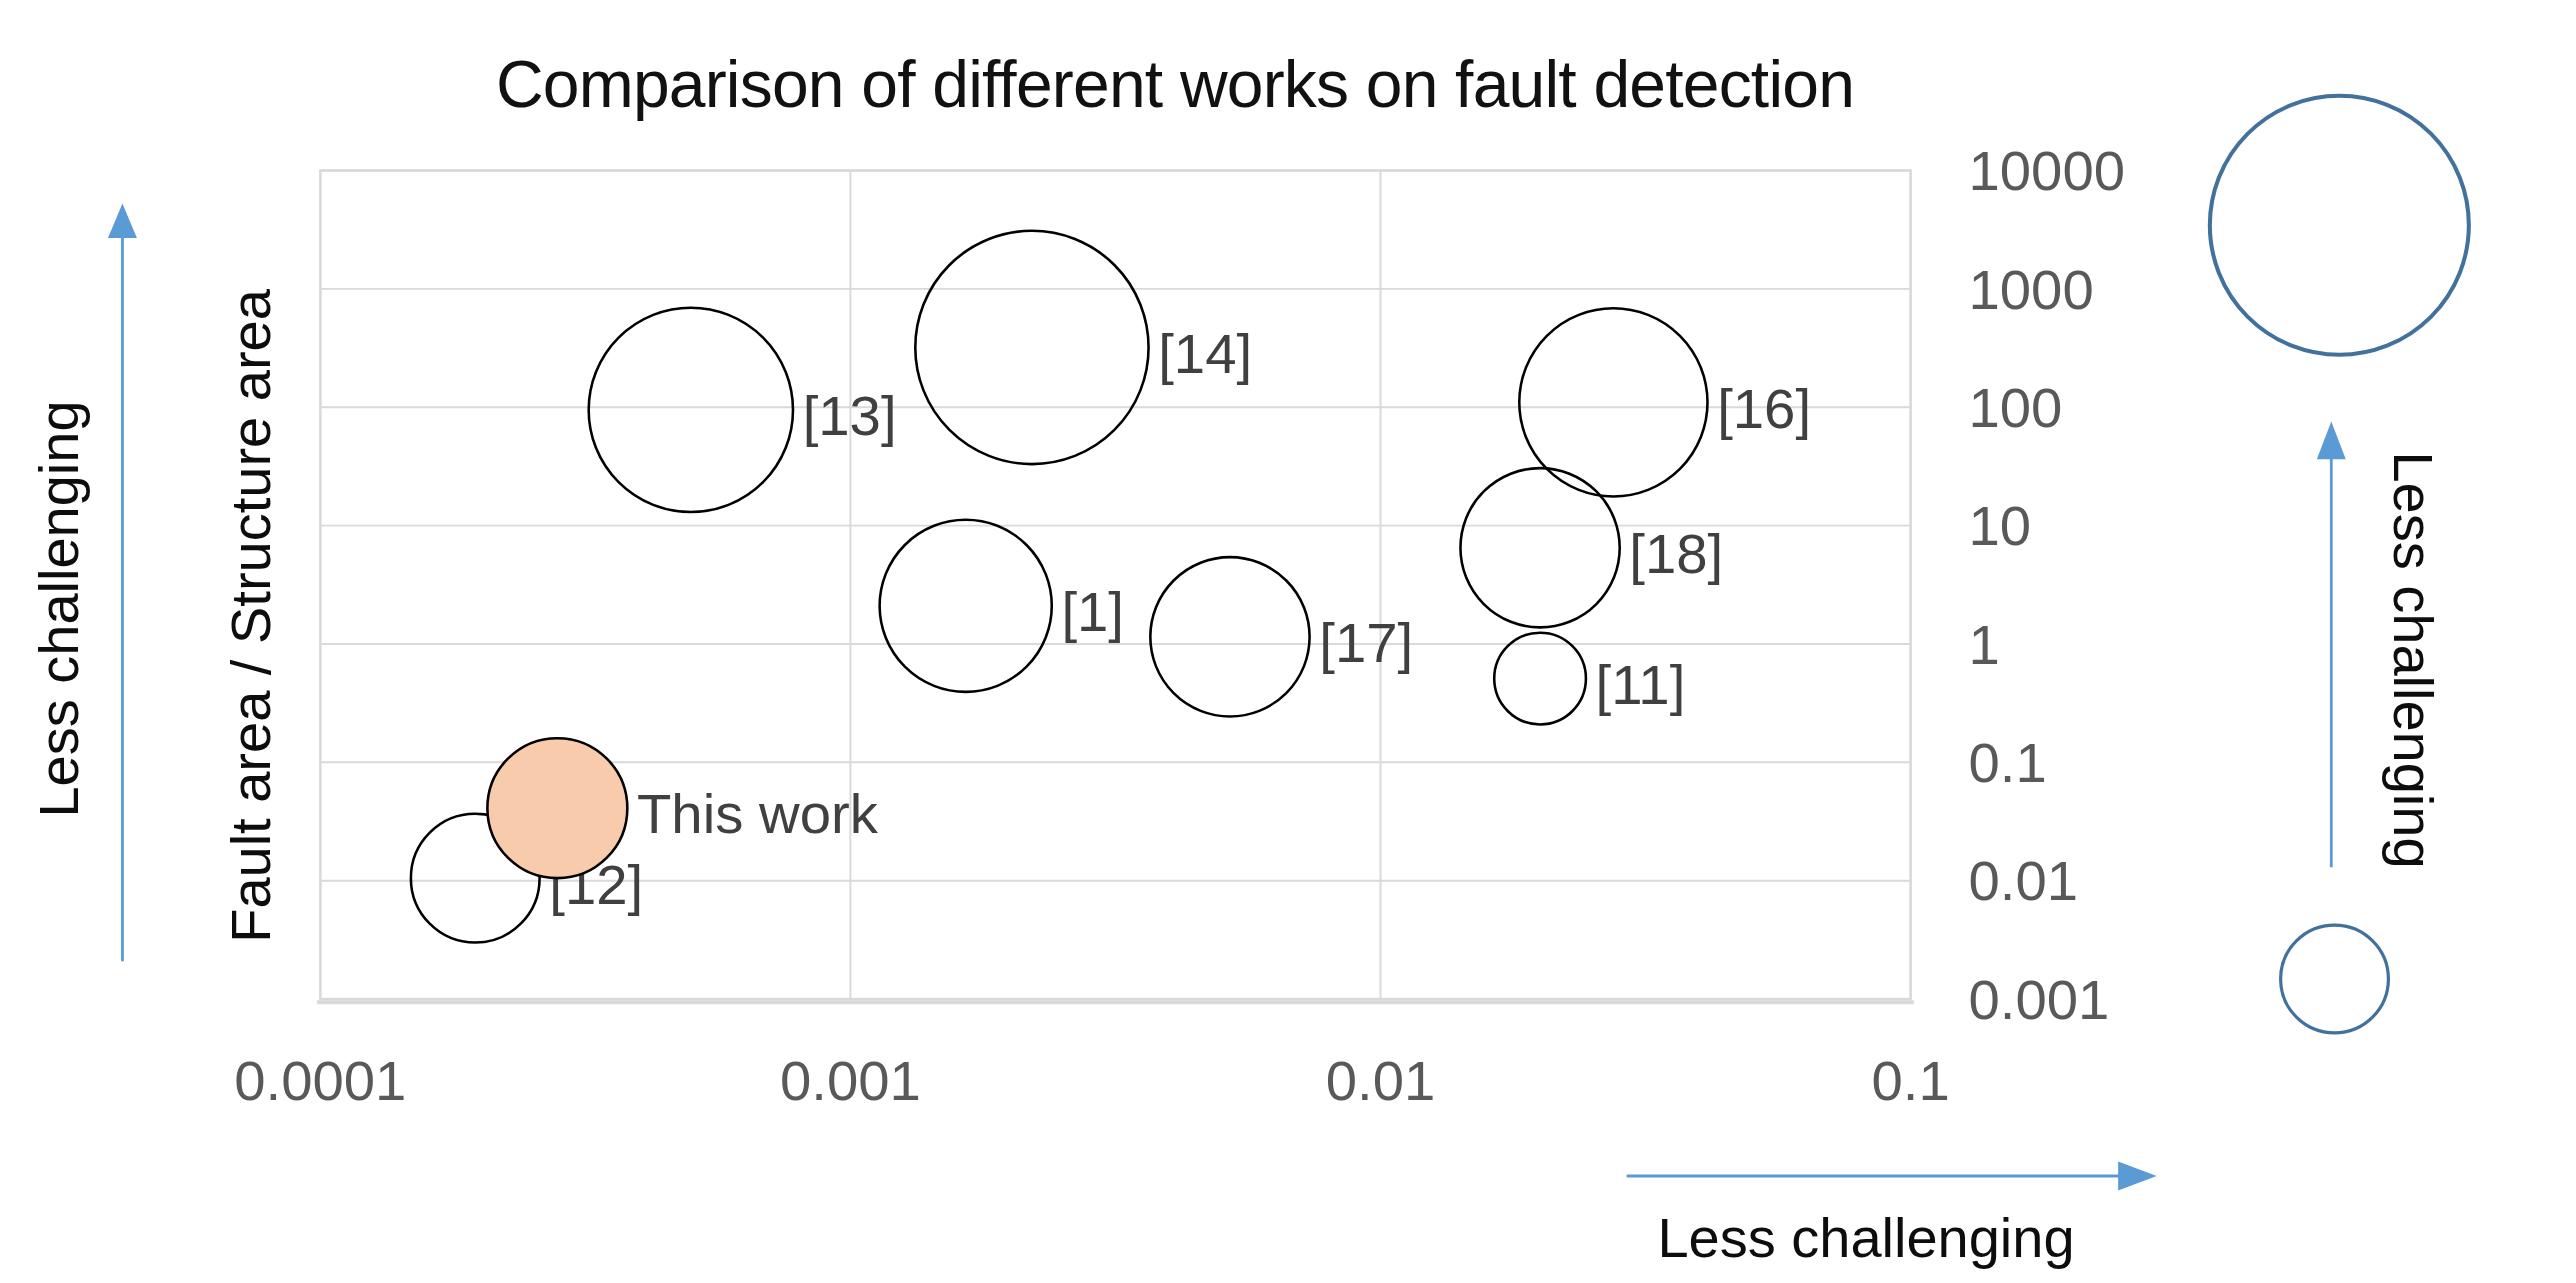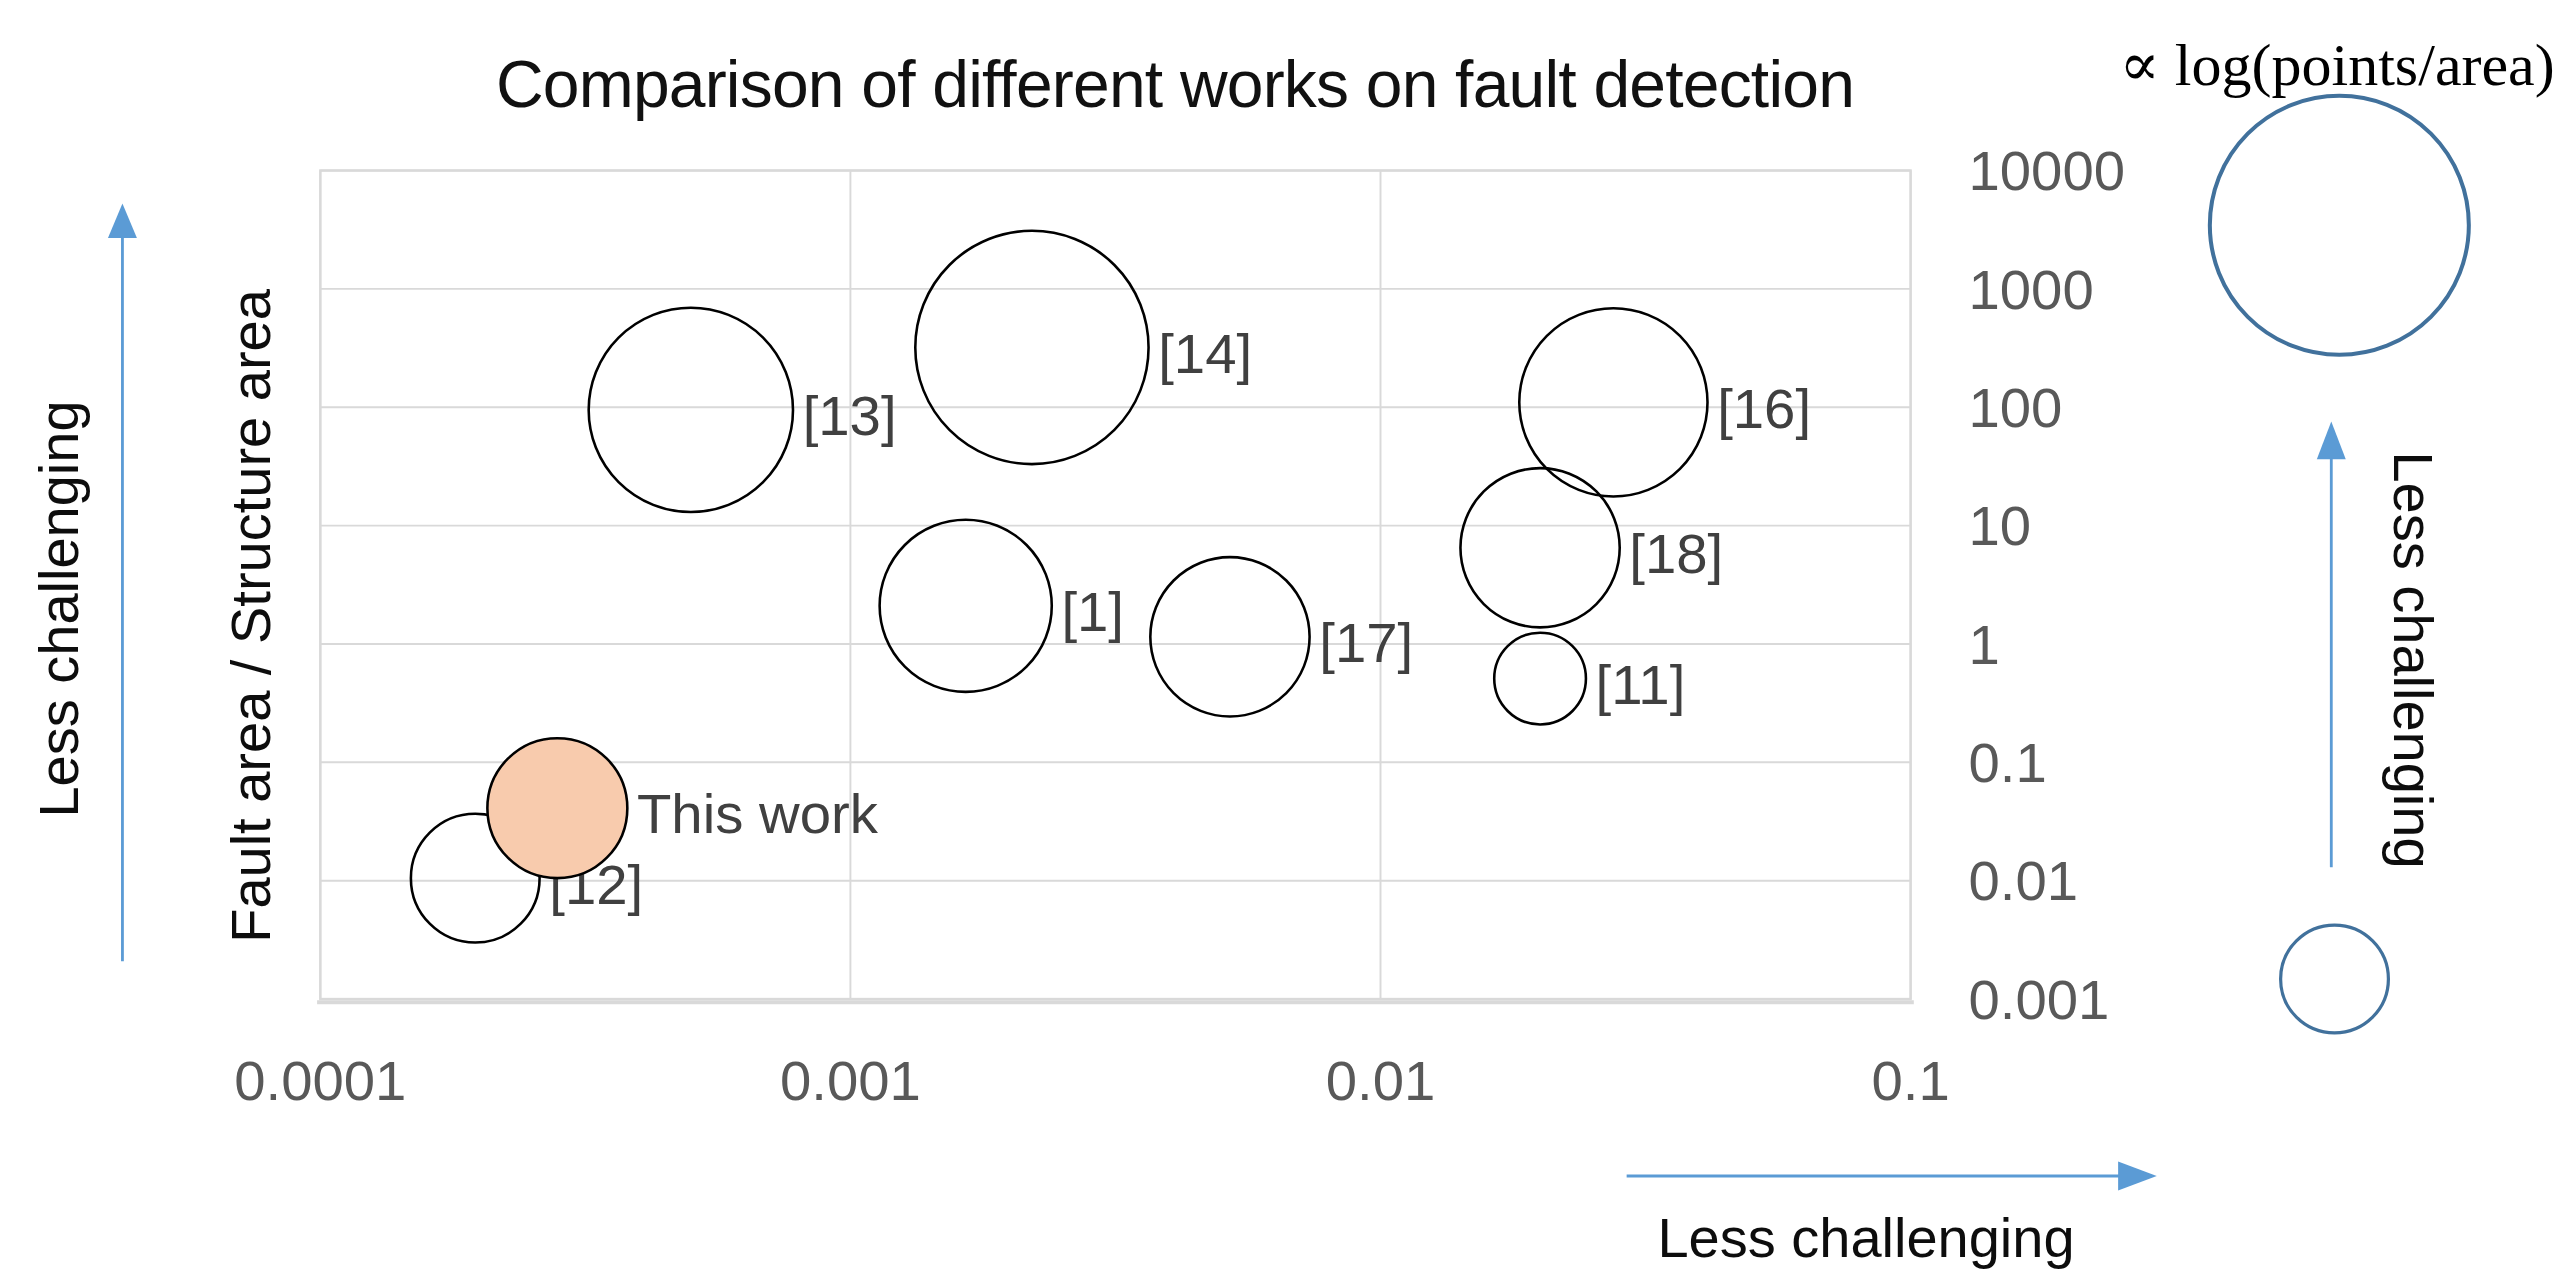--- a/index.html
+++ b/index.html
@@ -22,21 +22,20 @@
   .challenge-label{font-size:56px;color:#0d0d0d;white-space:nowrap;}
   #chart-svg{position:absolute;left:0;top:0;}
 </style>
 </head>
 <body>
 
 <div id="stage">
 
   <div id="chart-title" class="abs centered" style="left:1175px;top:84px;">Comparison of different works on fault detection</div>
 
-  <div id="legend-title" class="abs centered" style="left:2337px;top:64px;">∝ log(points/area)</div>
 
   <div class="axis-title abs rot-ccw" style="left:250px;top:616px;">Fault area / Structure area</div>
 
 
   <div class="challenge-label abs rot-ccw" style="left:58px;top:609px;">Less challenging</div>
 
   <div class="challenge-label abs rot-cw" style="left:2413px;top:660px;">Less challenging</div>
 
   <div class="challenge-label abs centered" style="left:1866px;top:1237px;">Less challenging</div>
 

